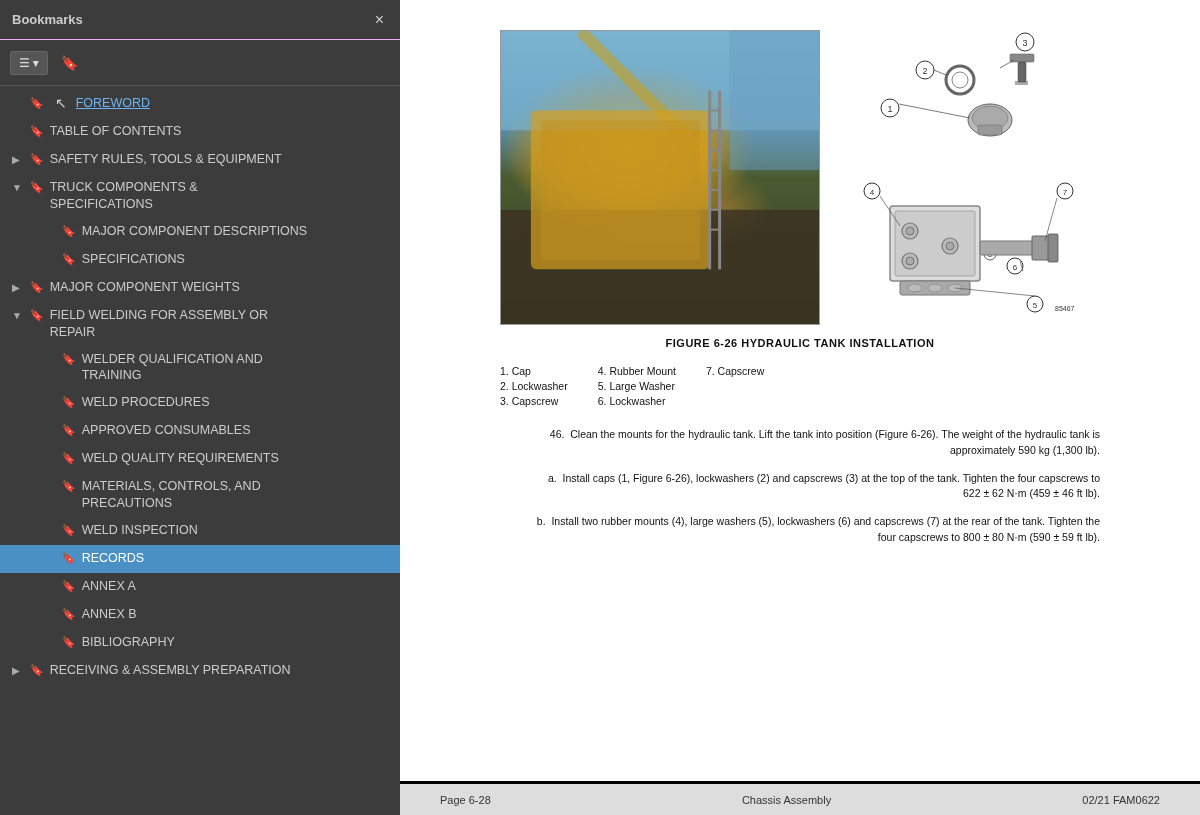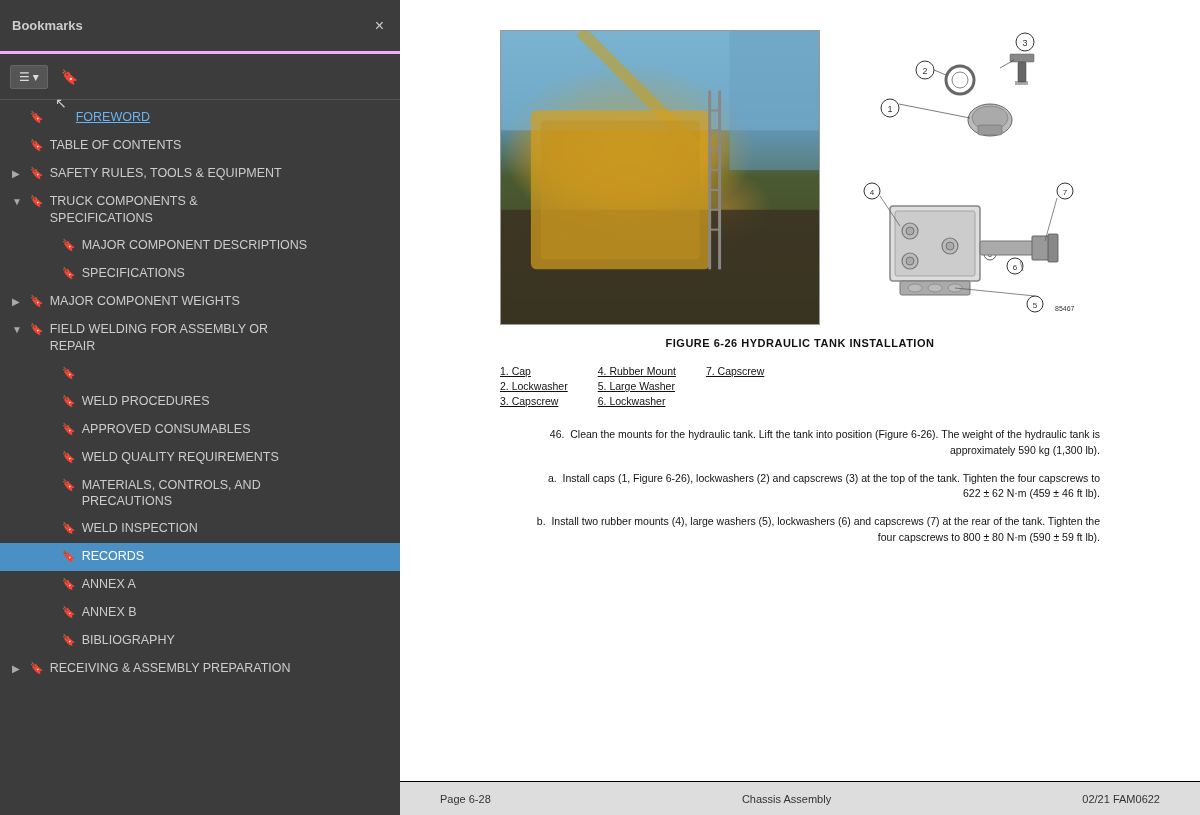--- a/index.html
+++ b/index.html
@@ -23,22 +23,22 @@
       overflow: hidden;
       position: relative;
     }
 
     #sidebar-header {
       display: flex;
       align-items: center;
       justify-content: space-between;
       padding: 8px 12px;
       background: #3c3c3c;
-      border-bottom: 3px solid #f0abfc;
-      height: 54px;
+      border-bottom: 1px solid #f0abfc;
+      height: 40px;
     }
 
     #sidebar-title {
       color: #ccc;
       font-size: 13px;
       font-weight: 600;
     }
 
     .header-icons {
       display: flex;
@@ -257,40 +257,39 @@
       font-size: 10.5px;
       color: #111;
       margin-bottom: 20px;
       flex-wrap: wrap;
     }
 
     .figure-labels-col {
       display: flex;
       flex-direction: column;
       gap: 3px;
-      text-decoration: underline;
     }
 
     
     .para {
       font-size: 10.5px;
       color: #111;
       line-height: 1.5;
       margin-bottom: 12px;
       text-align: right;
     }
 
     .para-indent {
       margin-left: 28px;
     }
 
     
     #doc-footer {
       background: #ddd;
-      border-top: 1px solid #000000;
+      border-top: 3px solid #000000;
       height: 34px;
       display: flex;
       align-items: center;
       justify-content: space-between;
       padding: 10px 40px;
       font-size: 11px;
       color: #333;
     }
 
     
@@ -368,20 +367,21 @@
 
     <div class="bm-item bm-indent-0">
       <span class="bm-expand-icon">▼</span>
       <span class="bm-bookmark-icon">🔖</span>
       <span class="bm-label">FIELD WELDING FOR ASSEMBLY OR<br>REPAIR</span>
     </div>
 
     <div class="bm-item bm-indent-2">
       <span class="bm-expand-icon"> </span>
       <span class="bm-bookmark-icon">🔖</span>
+      <span class="bm-label">WELDER QUALIFICATION AND<br>TRAINING</span>
     </div>
 
     <div class="bm-item bm-indent-2">
       <span class="bm-expand-icon"> </span>
       <span class="bm-bookmark-icon">🔖</span>
       <span class="bm-label">WELD PROCEDURES</span>
     </div>
 
     <div class="bm-item bm-indent-2">
       <span class="bm-expand-icon"> </span>

